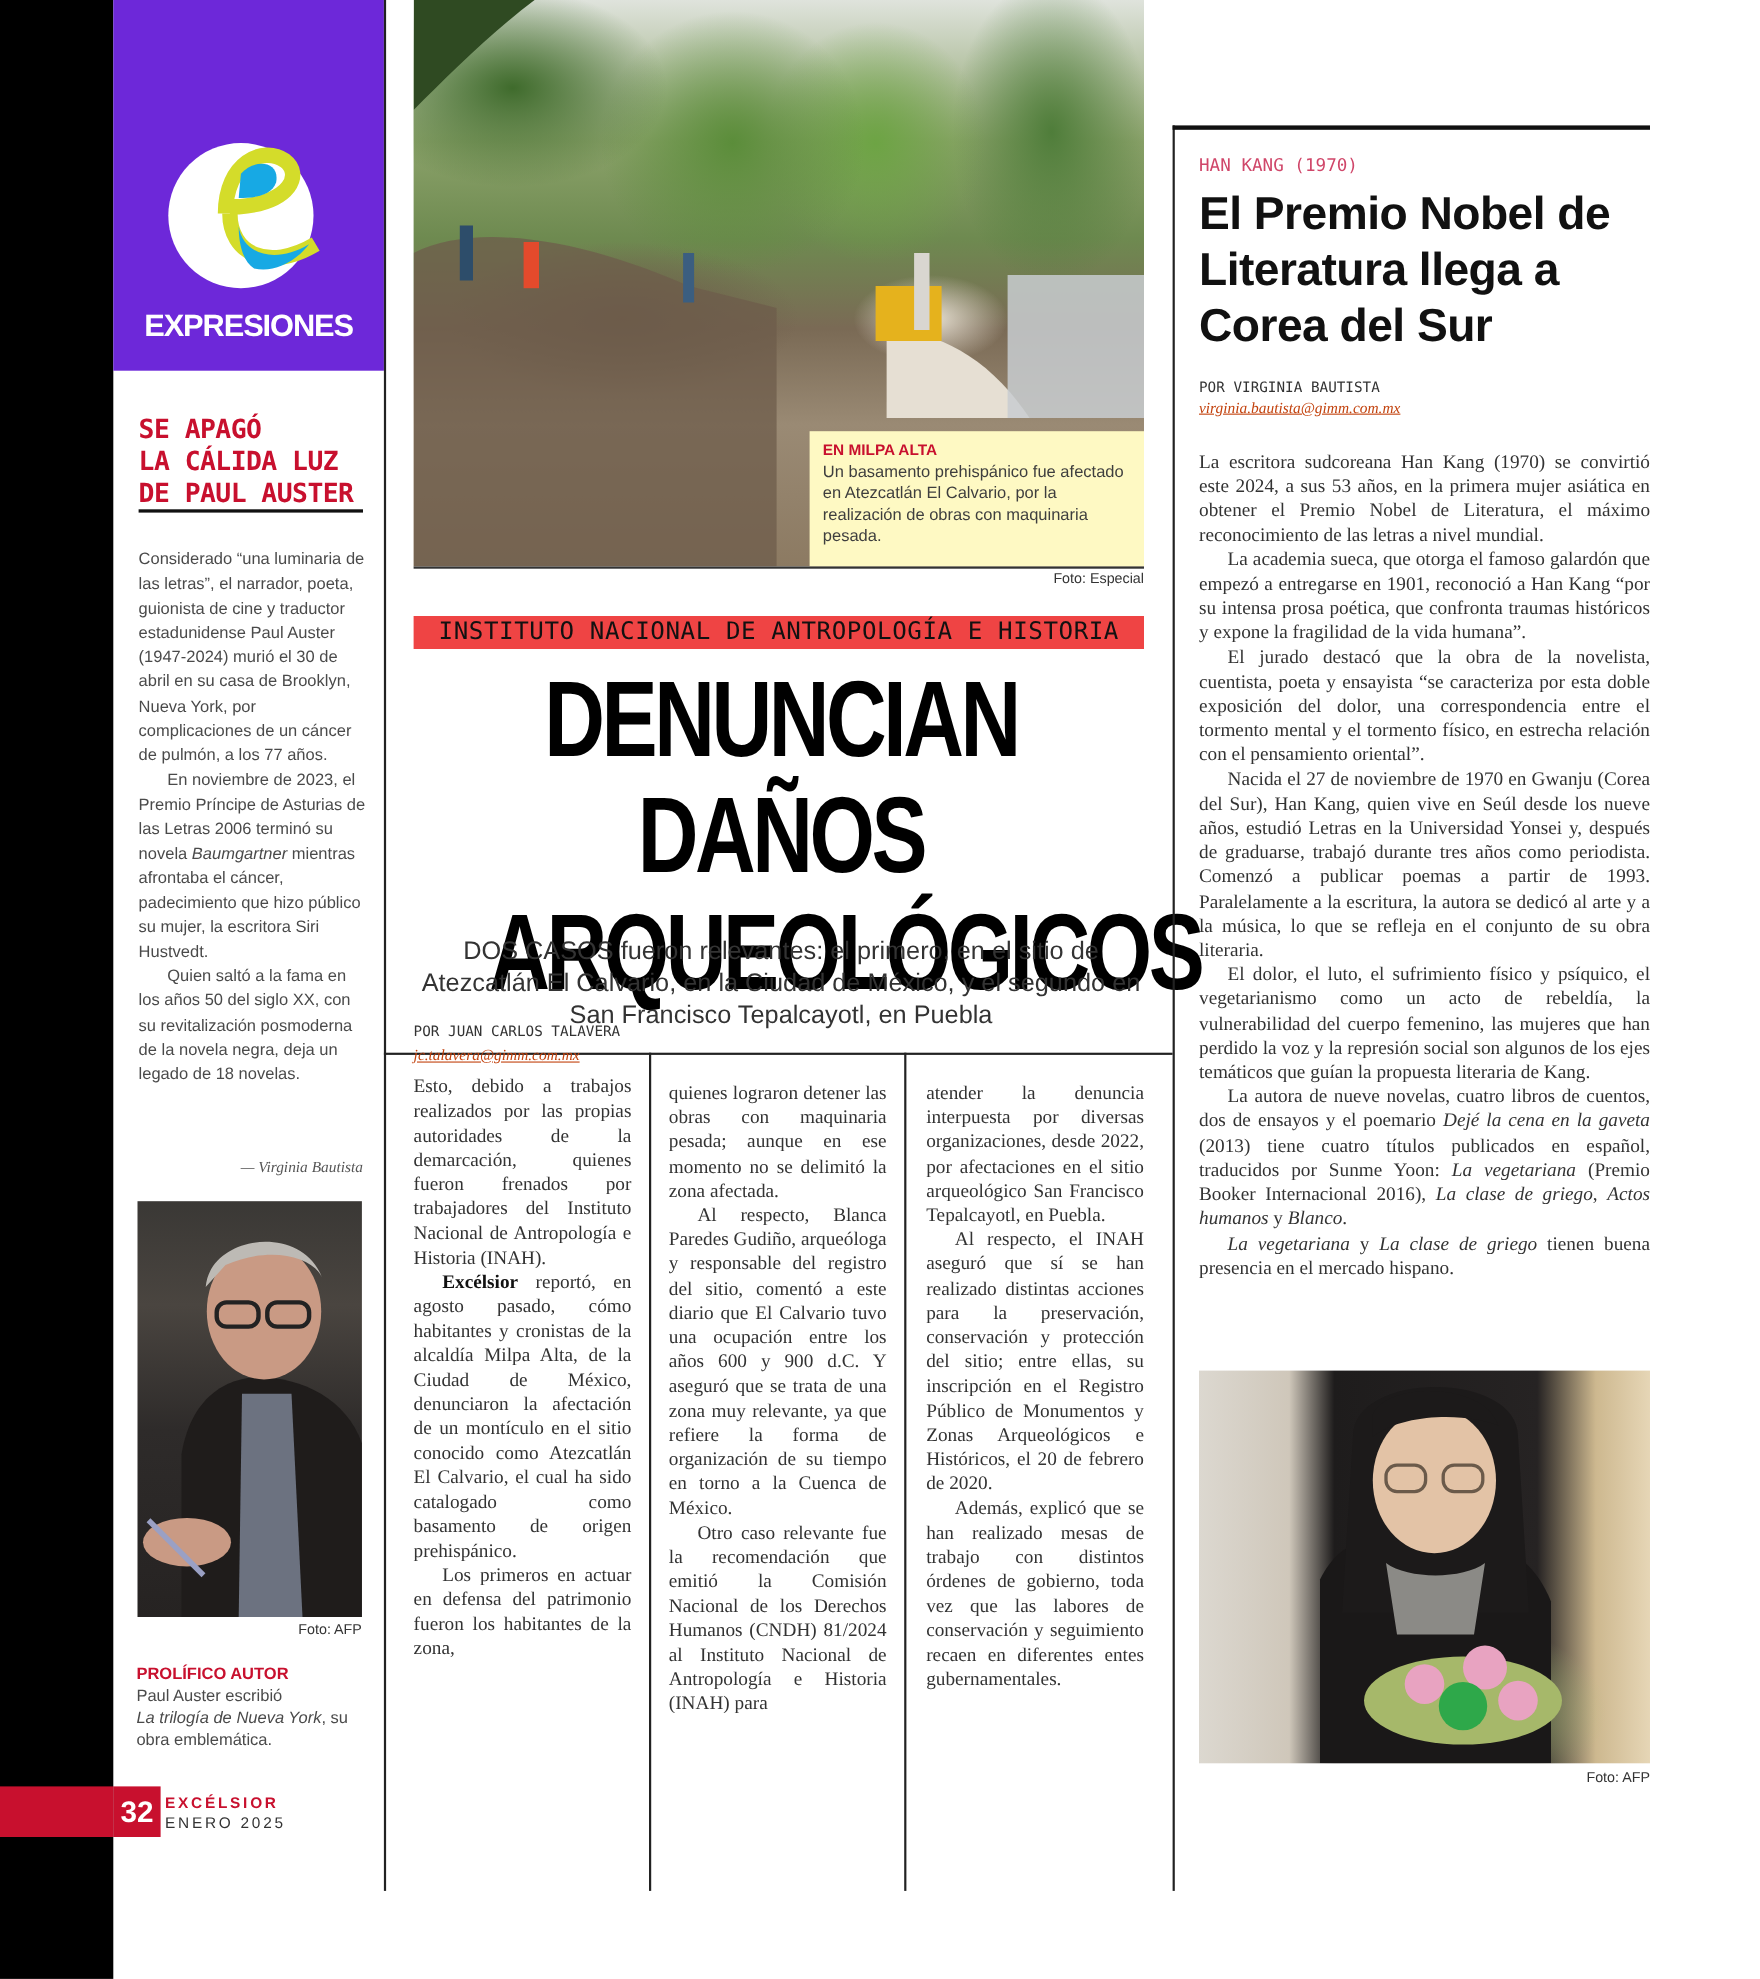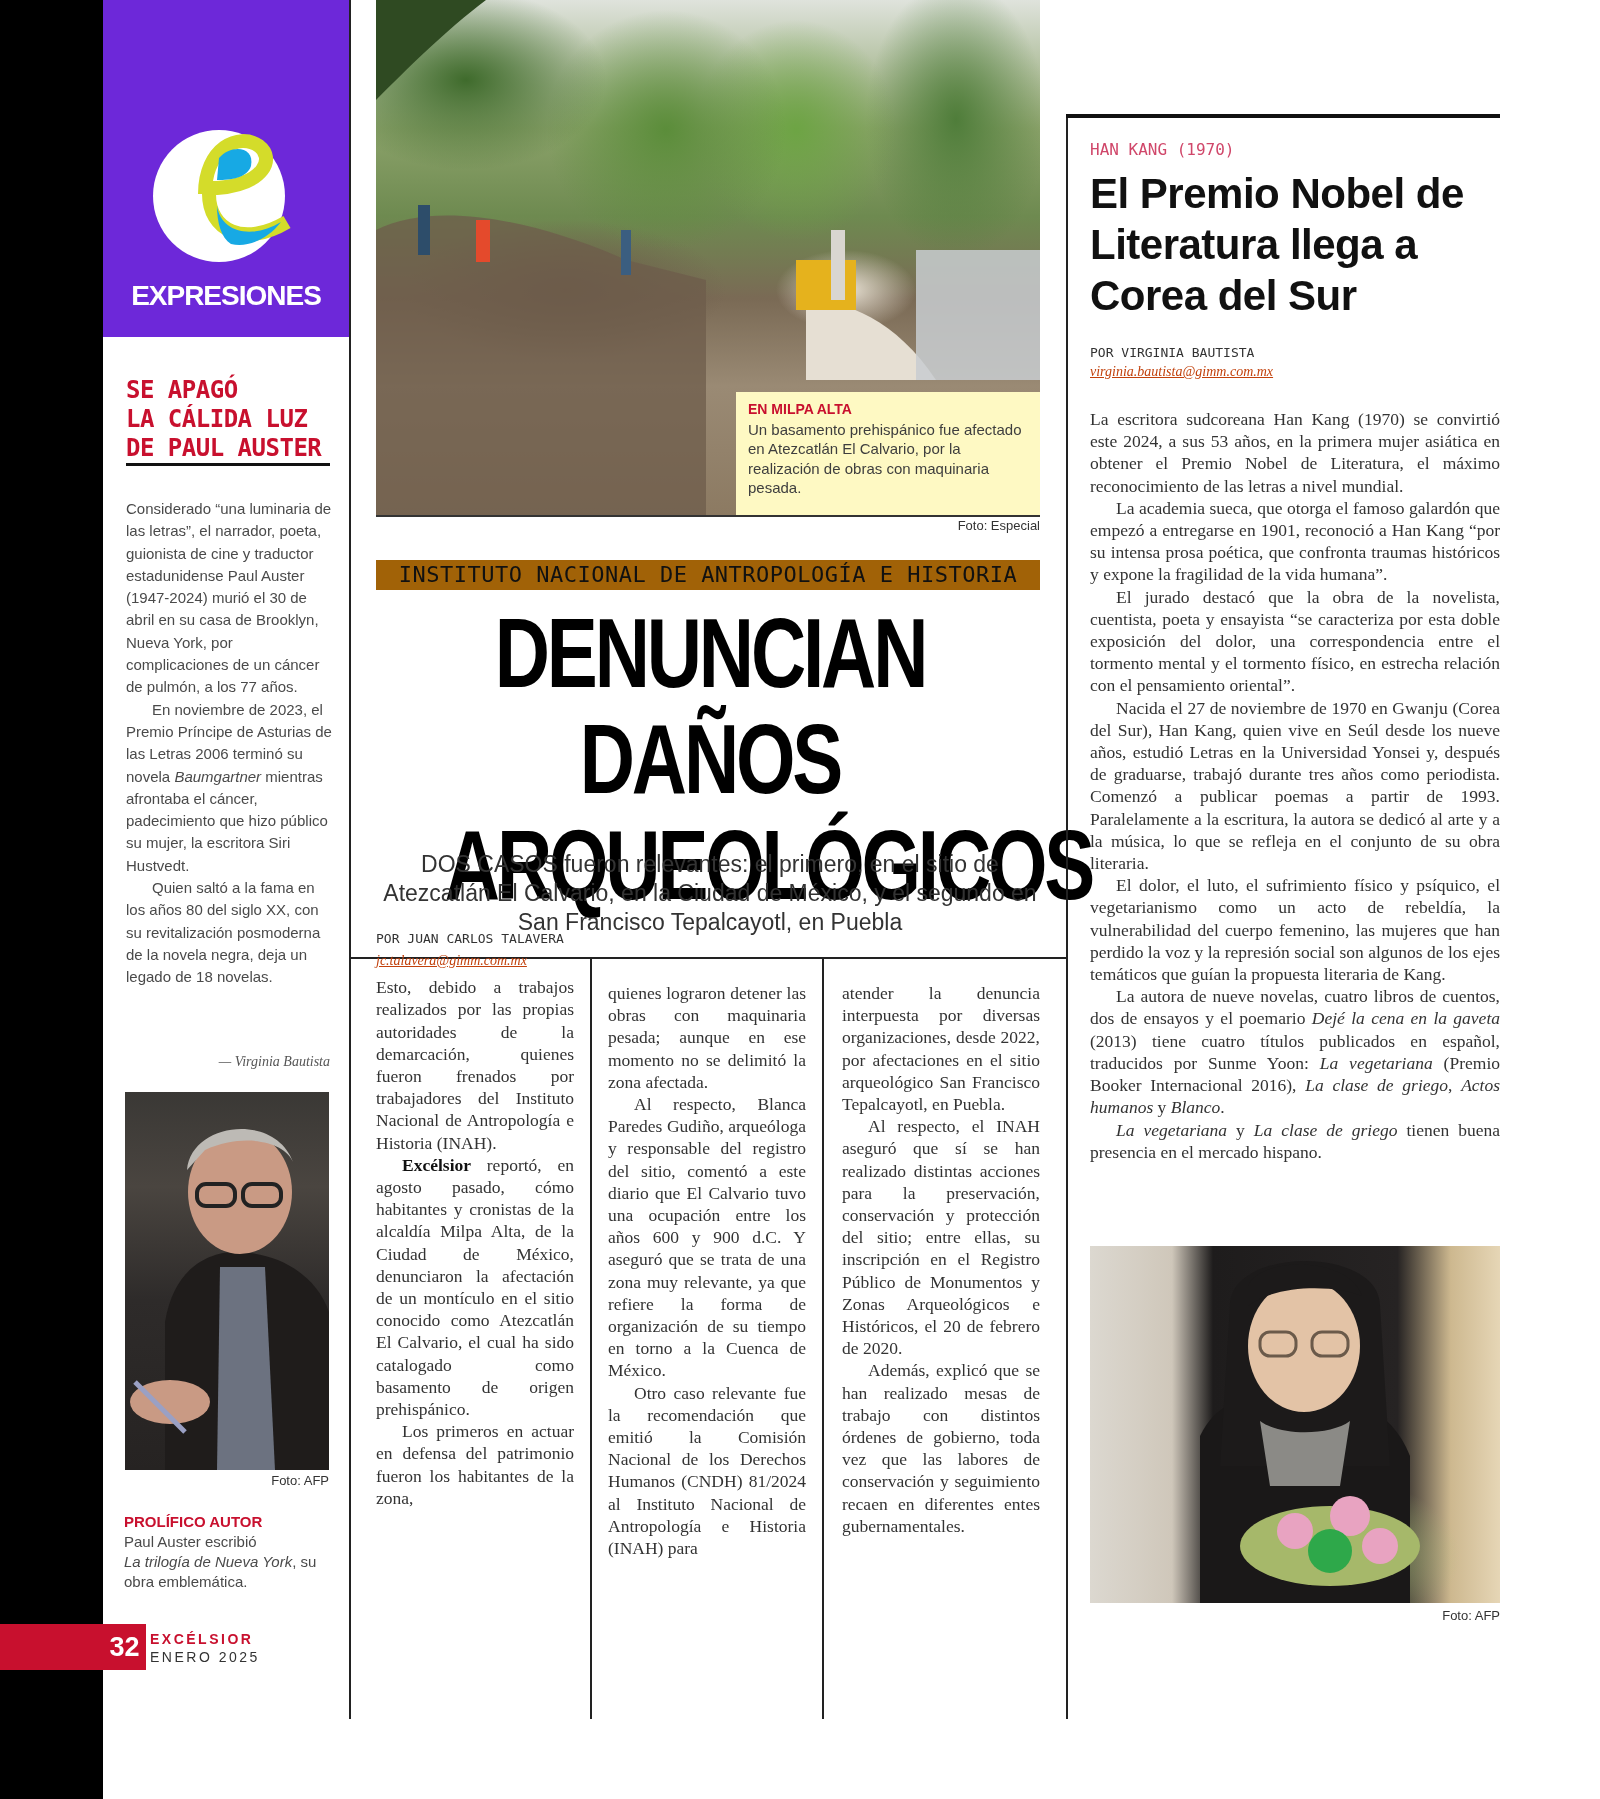--- a/index.html
+++ b/index.html
@@ -45,21 +45,21 @@
       radial-gradient(ellipse 120px 120px at 290px 130px, #5b8d3a 0%, rgba(91,141,58,0) 100%),
       radial-gradient(ellipse 100px 110px at 420px 130px, #6da444 0%, rgba(109,164,68,0) 100%),
       radial-gradient(ellipse 90px 140px at 580px 120px, #4f7d3a 0%, rgba(79,125,58,0) 100%),
       radial-gradient(ellipse 160px 70px at 190px 290px, #6b5a49 0%, rgba(107,90,73,0) 100%),
       radial-gradient(ellipse 70px 40px at 470px 290px, #e8e1d4 0%, rgba(232,225,212,0) 100%),
       linear-gradient(180deg, #dfe3dc 0%, #8ba26a 25%, #6e8a50 42%, #7a6a55 58%, #9a8a74 75%, #8c7a62 100%); }
   .milpa-caption { position: absolute; left: 736px; top: 392px; width: 304px; height: 123px; background: #fef9c3; padding: 8px 12px; font-size: 15px; line-height: 19.5px; color: #3e3e3e; }
   .milpa-caption .caption-kicker { font-size: 14px; }
   .center-rule { position: absolute; left: 376px; top: 515px; width: 664px; height: 2px; background: #333; }
 
-  .kicker-bar { position: absolute; left: 376px; top: 560px; width: 664px; height: 30px; background: #a16207;
+  .kicker-bar { position: absolute; left: 376px; top: 560px; width: 664px; height: 30px; background: #ef4444;
     font-family: "DejaVu Sans Mono", monospace; font-size: 22px; line-height: 30px; text-align: center; color: #111; letter-spacing: 0.5px; }
   .main-headline { position: absolute; left: 370px; top: 600px; width: 680px; text-align: center;
     font-family: "Liberation Sans", sans-serif; font-weight: bold; font-size: 98px; line-height: 106px;
     letter-spacing: -4px; color: #000; transform: scaleX(0.78); transform-origin: center top; }
   .dek { position: absolute; left: 370px; top: 850px; width: 680px; text-align: center; font-size: 23px; line-height: 29px; color: #333; }
   .hrule { position: absolute; height: 2px; background: #222; }
 
   .byline { font-family: "DejaVu Sans Mono", monospace; font-size: 13px; line-height: 22px; color: #333; }
   .email { font-family: "Liberation Serif", serif; font-style: italic; font-size: 14px; color: #c2410c; text-decoration: underline; }
   .col { position: absolute; font-family: "Liberation Serif", serif; font-size: 17.5px; line-height: 22.2px; color: #333; text-align: justify; }
@@ -101,21 +101,21 @@
 <div class="side-headline">
   <div>SE APAGÓ</div>
   <div>LA CÁLIDA LUZ</div>
   <div>DE PAUL AUSTER</div>
 </div>
 <div class="side-rule"></div>
 
 <div class="side-body">
   <p>Considerado “una luminaria de las letras”, el narrador, poeta, guionista de cine y traductor estadunidense Paul Auster (1947-2024) murió el 30 de abril en su casa de Brooklyn, Nueva York, por complicaciones de un cáncer de pulmón, a los 77 años.</p>
   <p><span>En noviembre de 2023, el Premio Príncipe de Asturias de las Letras 2006 terminó su novela</span> <i>Baumgartner</i><span> mientras afrontaba el cáncer, padecimiento que hizo público su mujer, la escritora Siri Hustvedt.</span></p>
-  <p>Quien saltó a la fama en los años 80 del siglo XX, con su revitalización posmoderna de la novela negra, deja un legado de 18 novelas.</p>
+  <p>Quien saltó a la fama en los años 50 del siglo XX, con su revitalización posmoderna de la novela negra, deja un legado de 18 novelas.</p>
 </div>
 <div class="side-sign">— Virginia Bautista</div>
 
 <div class="photo auster-photo">
   <svg width="204" height="378" viewBox="0 0 204 378">
     <path d="M40 378 L40 230 C50 170, 90 160, 110 160 C150 160, 190 180, 204 220 L204 378 Z" fill="#1f1c1b"></path>
     <path d="M95 175 L140 175 L150 378 L92 378 Z" fill="#6c7280"></path>
     <ellipse cx="115" cy="100" rx="52" ry="62" fill="#c99a84"></ellipse>
     <path d="M62 78 C66 30, 150 20, 168 70 C160 50, 120 40, 80 58 Z" fill="#bdbab5"></path>
     <rect x="72" y="92" width="38" height="22" rx="9" fill="none" stroke="#222" stroke-width="4"></rect>

